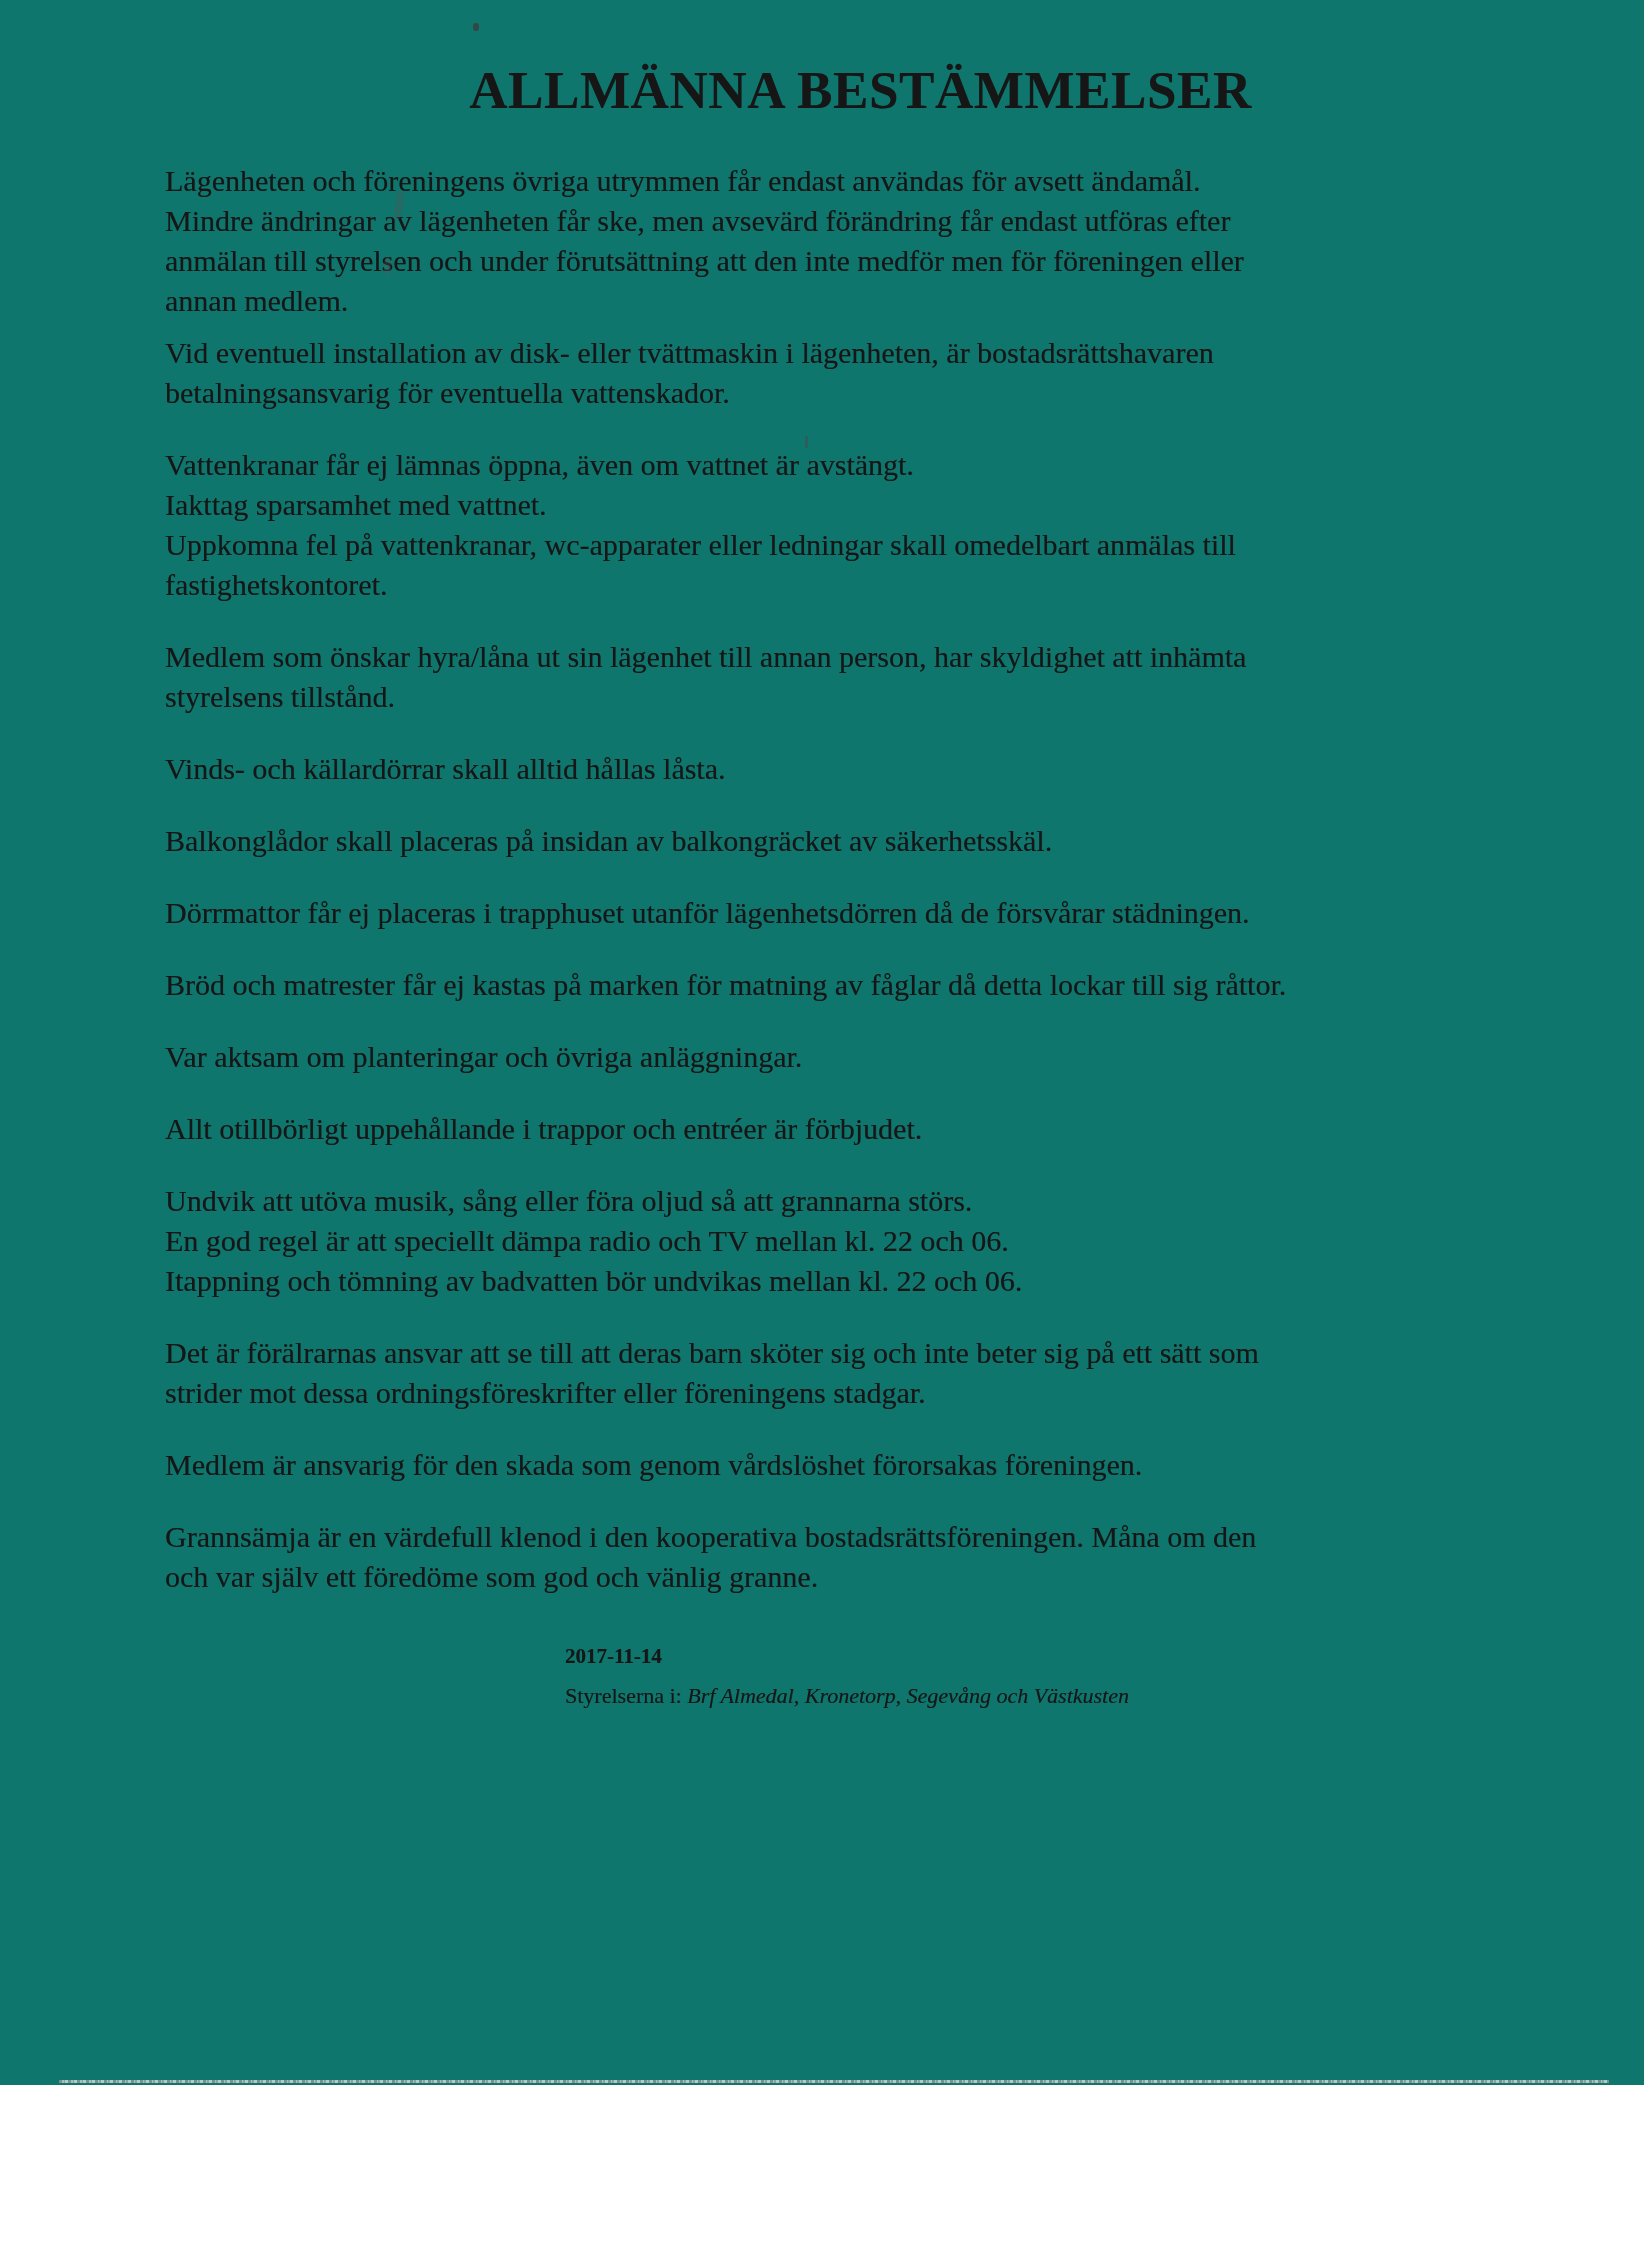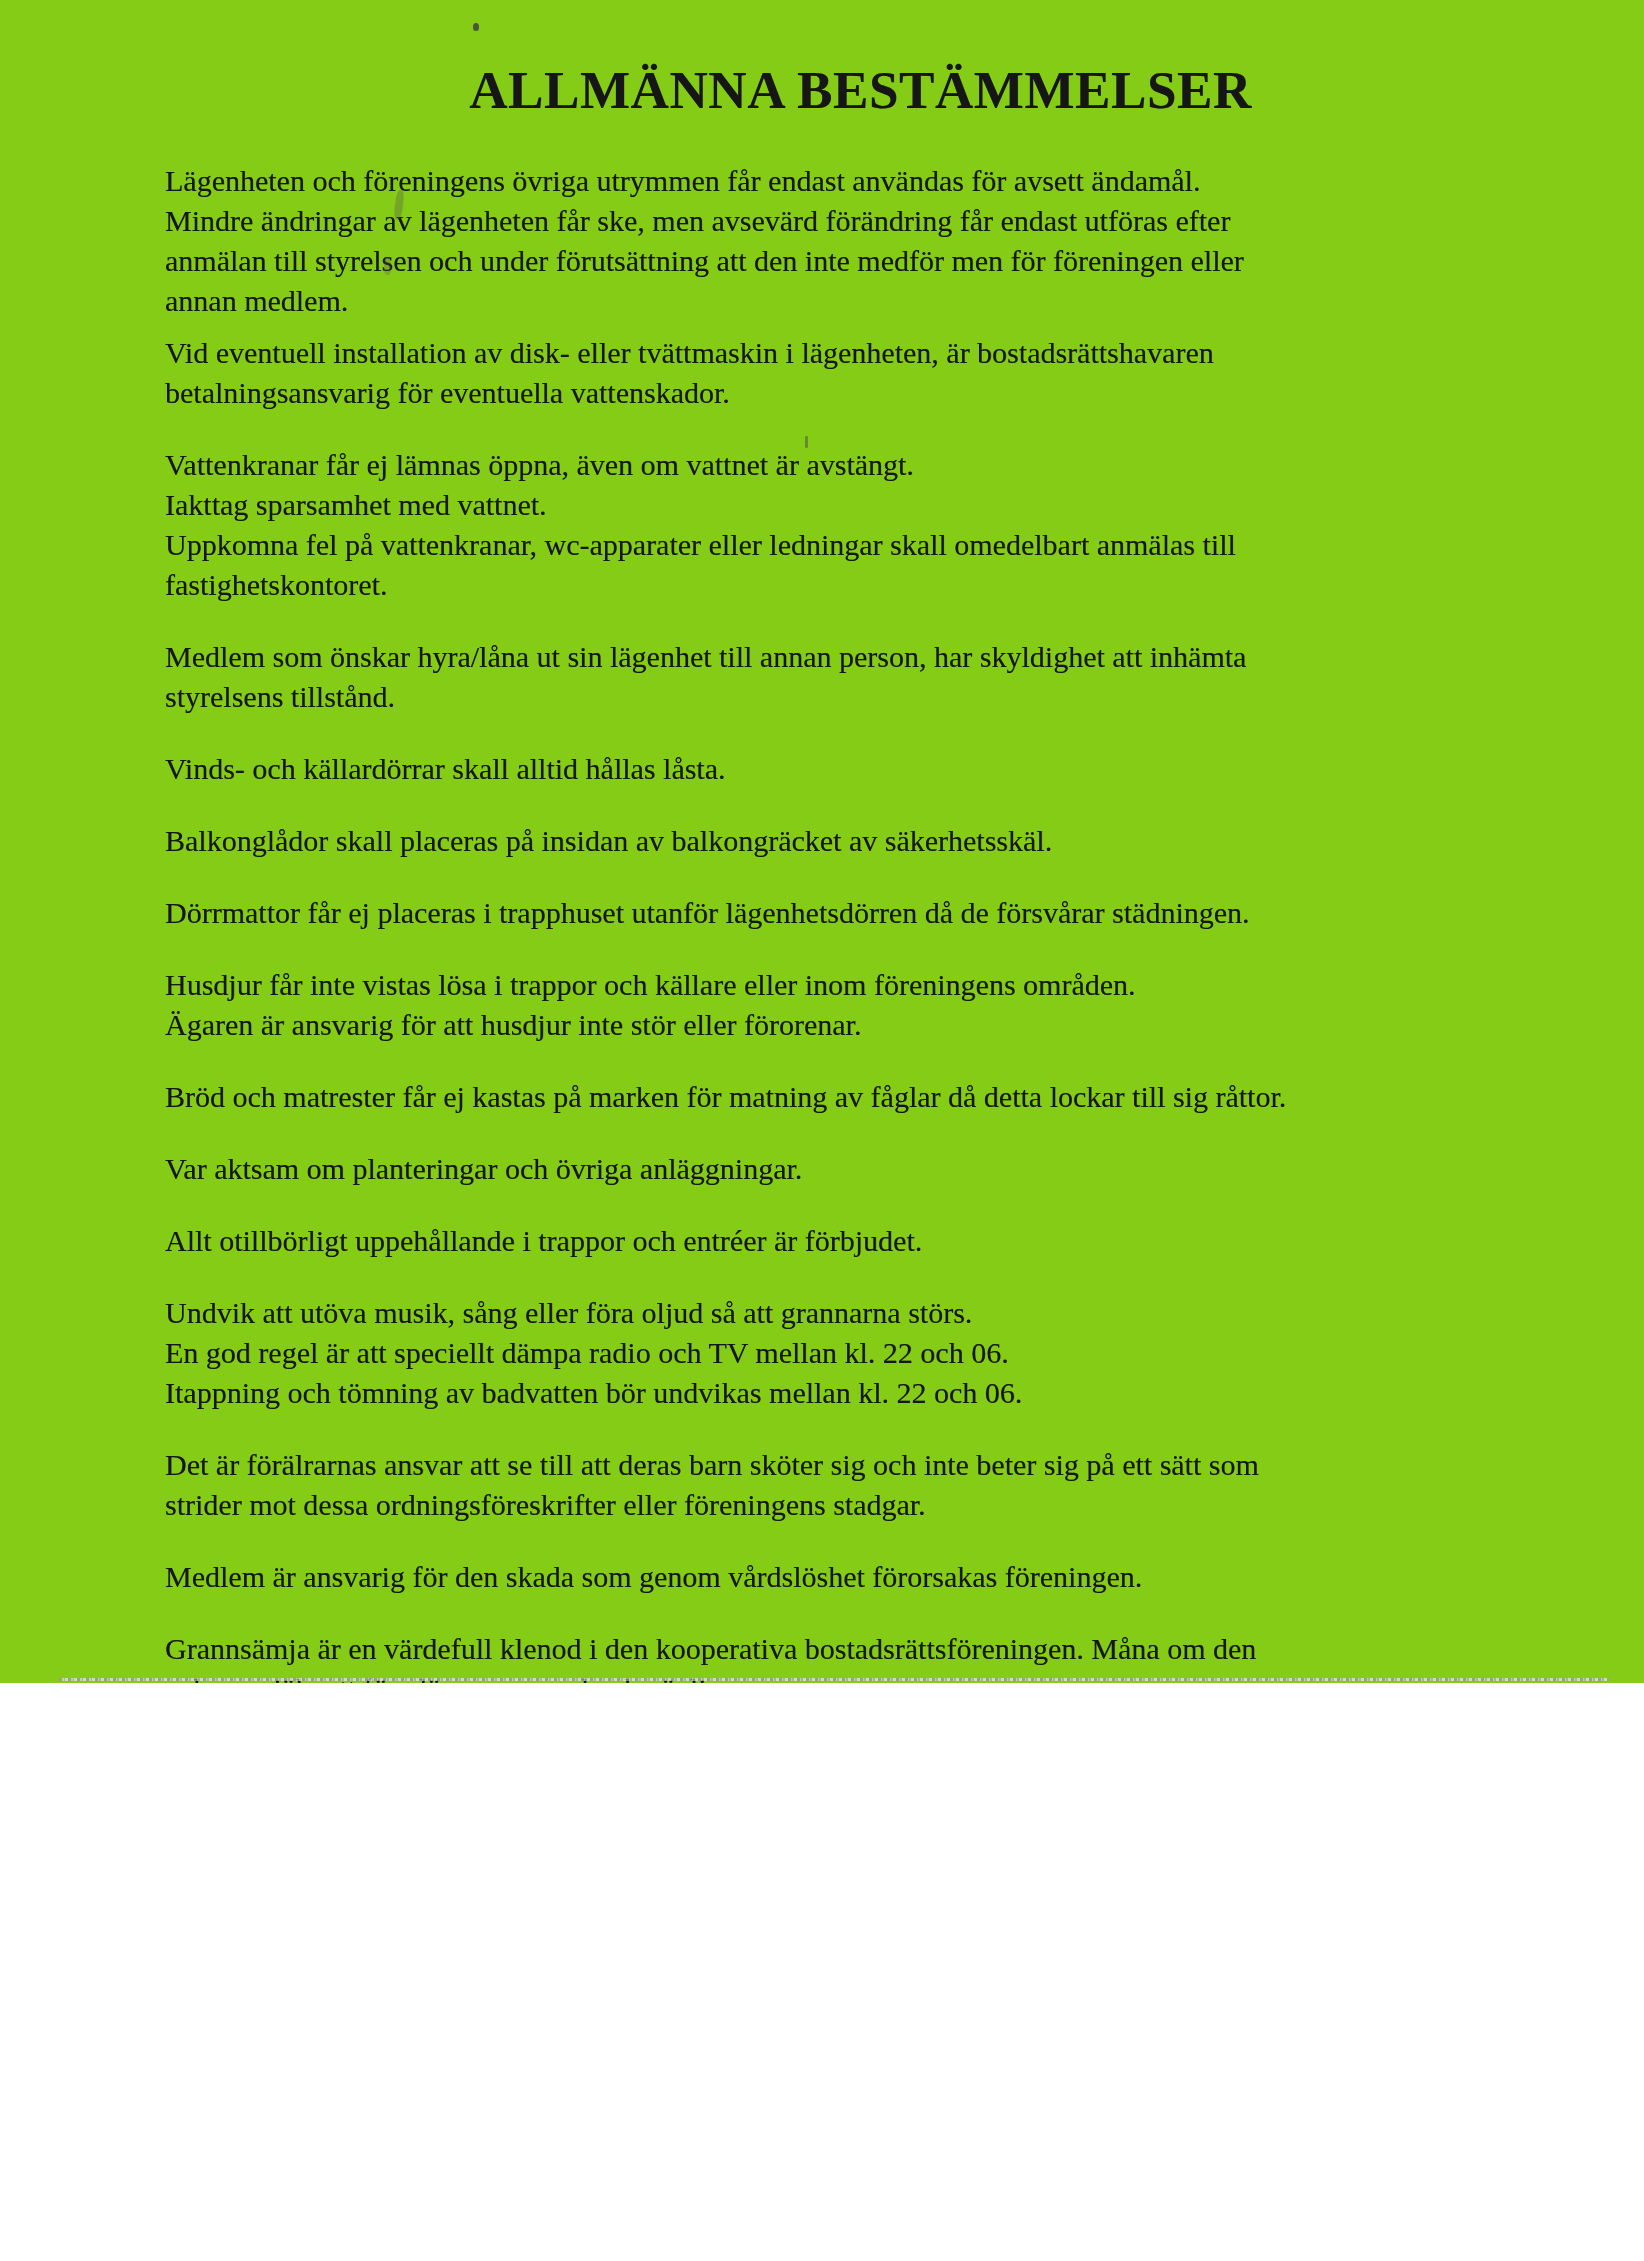--- a/index.html
+++ b/index.html
@@ -1,20 +1,20 @@
 <!DOCTYPE html>
 <html style="font-size:10.3px"><head>
 <meta charset="utf-8">
 <style>
   html,body{margin:0;padding:0;background:#ffffff;}
   .page{
     position:relative;
     width:1644px;
-    height:1683px;
-    background:#84cc16;
+    height:2085px;
+    background:#0f766e;
     overflow:hidden;
     font-family:"Liberation Serif","DejaVu Serif",serif;
     color:#161616;
     text-shadow:0.3px 0.3px 0.3px rgba(25,25,25,0.45);
   }
   .doc-title{
     margin:59px 0 0 77px;
     text-align:center;
     font-size:53px;
     line-height:62px;
@@ -74,22 +74,20 @@
 betalningsansvarig för eventuella vattenskador.</div>
     <div class="para">Vattenkranar får ej lämnas öppna, även om vattnet är avstängt.
 Iakttag sparsamhet med vattnet.
 Uppkomna fel på vattenkranar, wc-apparater eller ledningar skall omedelbart anmälas till
 fastighetskontoret.</div>
     <div class="para">Medlem som önskar hyra/låna ut sin lägenhet till annan person, har skyldighet att inhämta
 styrelsens tillstånd.</div>
     <div class="para">Vinds- och källardörrar skall alltid hållas låsta.</div>
     <div class="para">Balkonglådor skall placeras på insidan av balkongräcket av säkerhetsskäl.</div>
     <div class="para">Dörrmattor får ej placeras i trapphuset utanför lägenhetsdörren då de försvårar städningen.</div>
-    <div class="para">Husdjur får inte vistas lösa i trappor och källare eller inom föreningens områden.
-Ägaren är ansvarig för att husdjur inte stör eller förorenar.</div>
     <div class="para">Bröd och matrester får ej kastas på marken för matning av fåglar då detta lockar till sig råttor.</div>
     <div class="para">Var aktsam om planteringar och övriga anläggningar.</div>
     <div class="para">Allt otillbörligt uppehållande i trappor och entréer är förbjudet.</div>
     <div class="para">Undvik att utöva musik, sång eller föra oljud så att grannarna störs.
 En god regel är att speciellt dämpa radio och TV mellan kl. 22 och 06.
 Itappning och tömning av badvatten bör undvikas mellan kl. 22 och 06.</div>
     <div class="para">Det är förälrarnas ansvar att se till att deras barn sköter sig och inte beter sig på ett sätt som
 strider mot dessa ordningsföreskrifter eller föreningens stadgar.</div>
     <div class="para">Medlem är ansvarig för den skada som genom vårdslöshet förorsakas föreningen.</div>
     <div class="para">Grannsämja är en värdefull klenod i den kooperativa bostadsrättsföreningen. Måna om den

